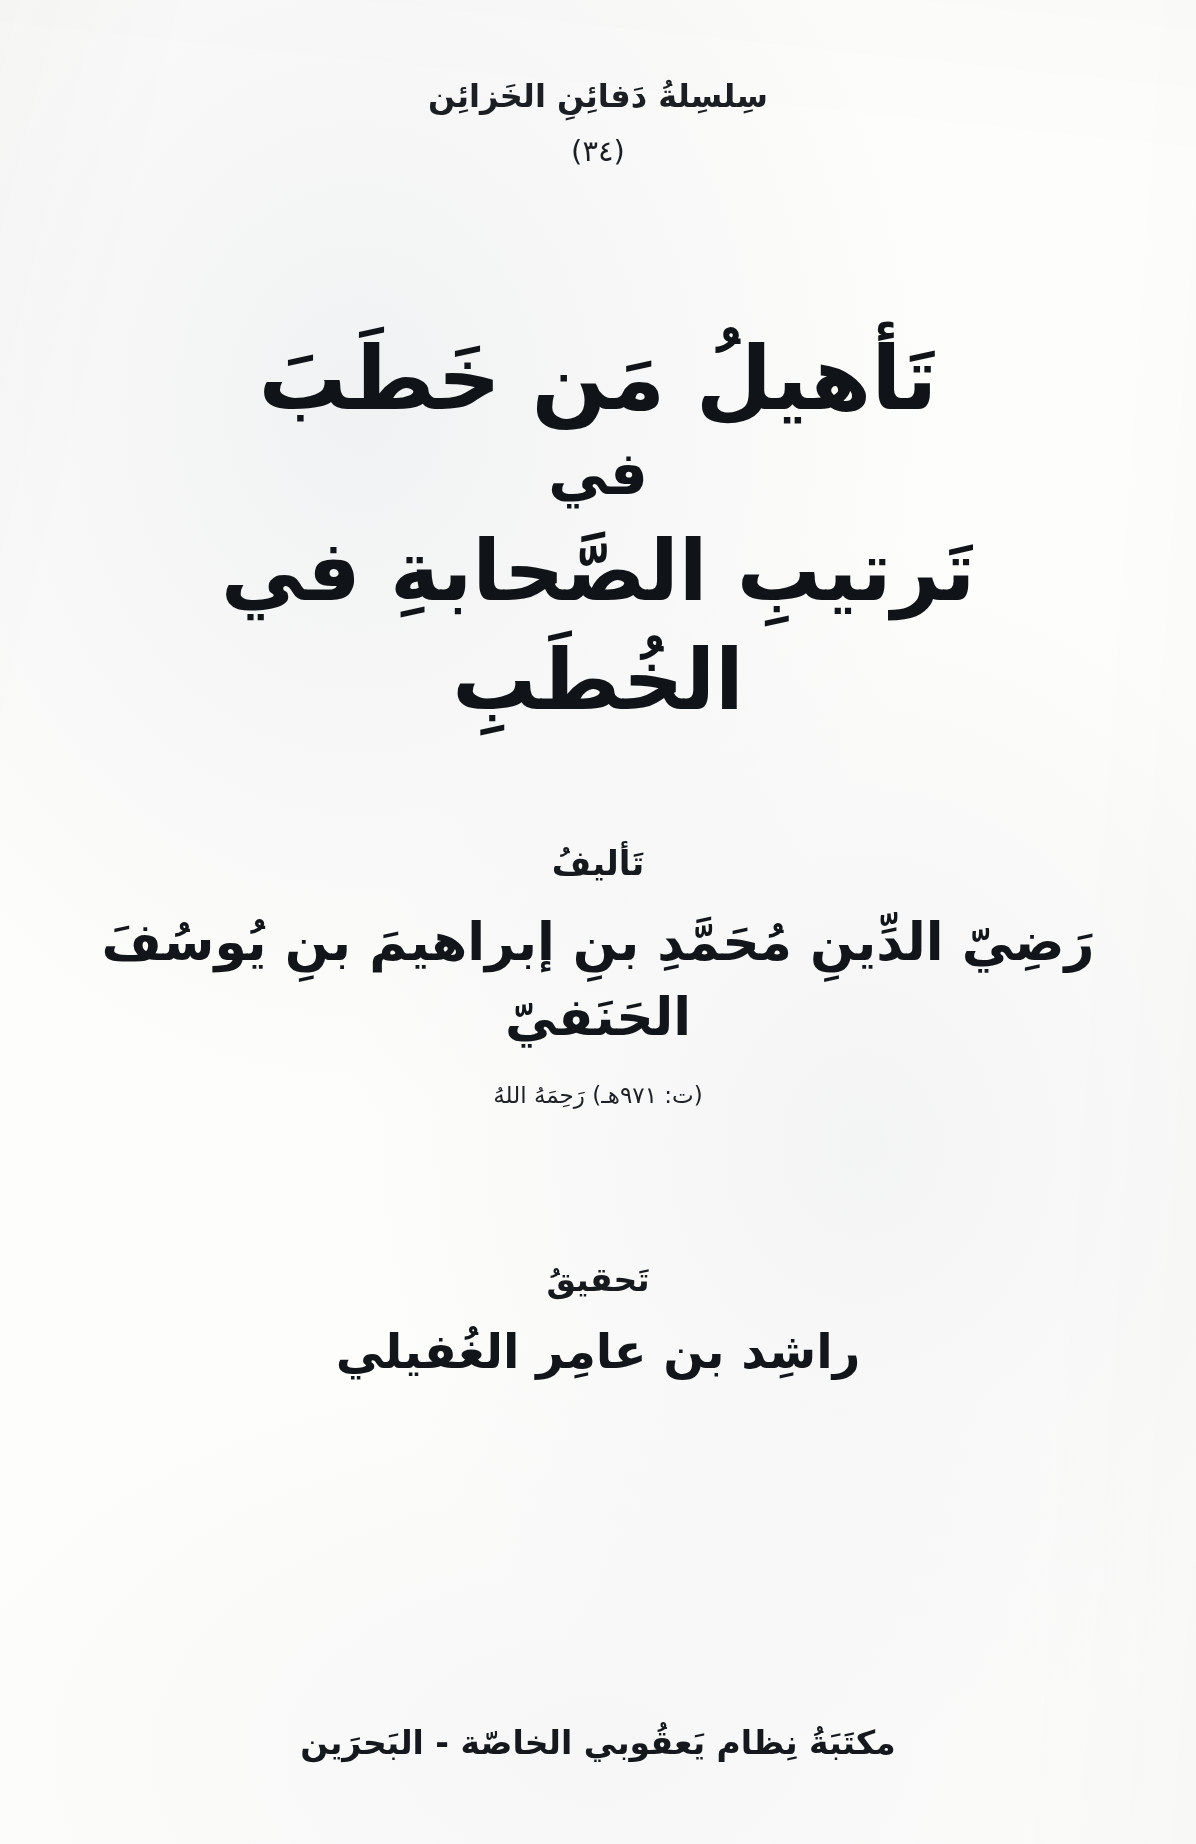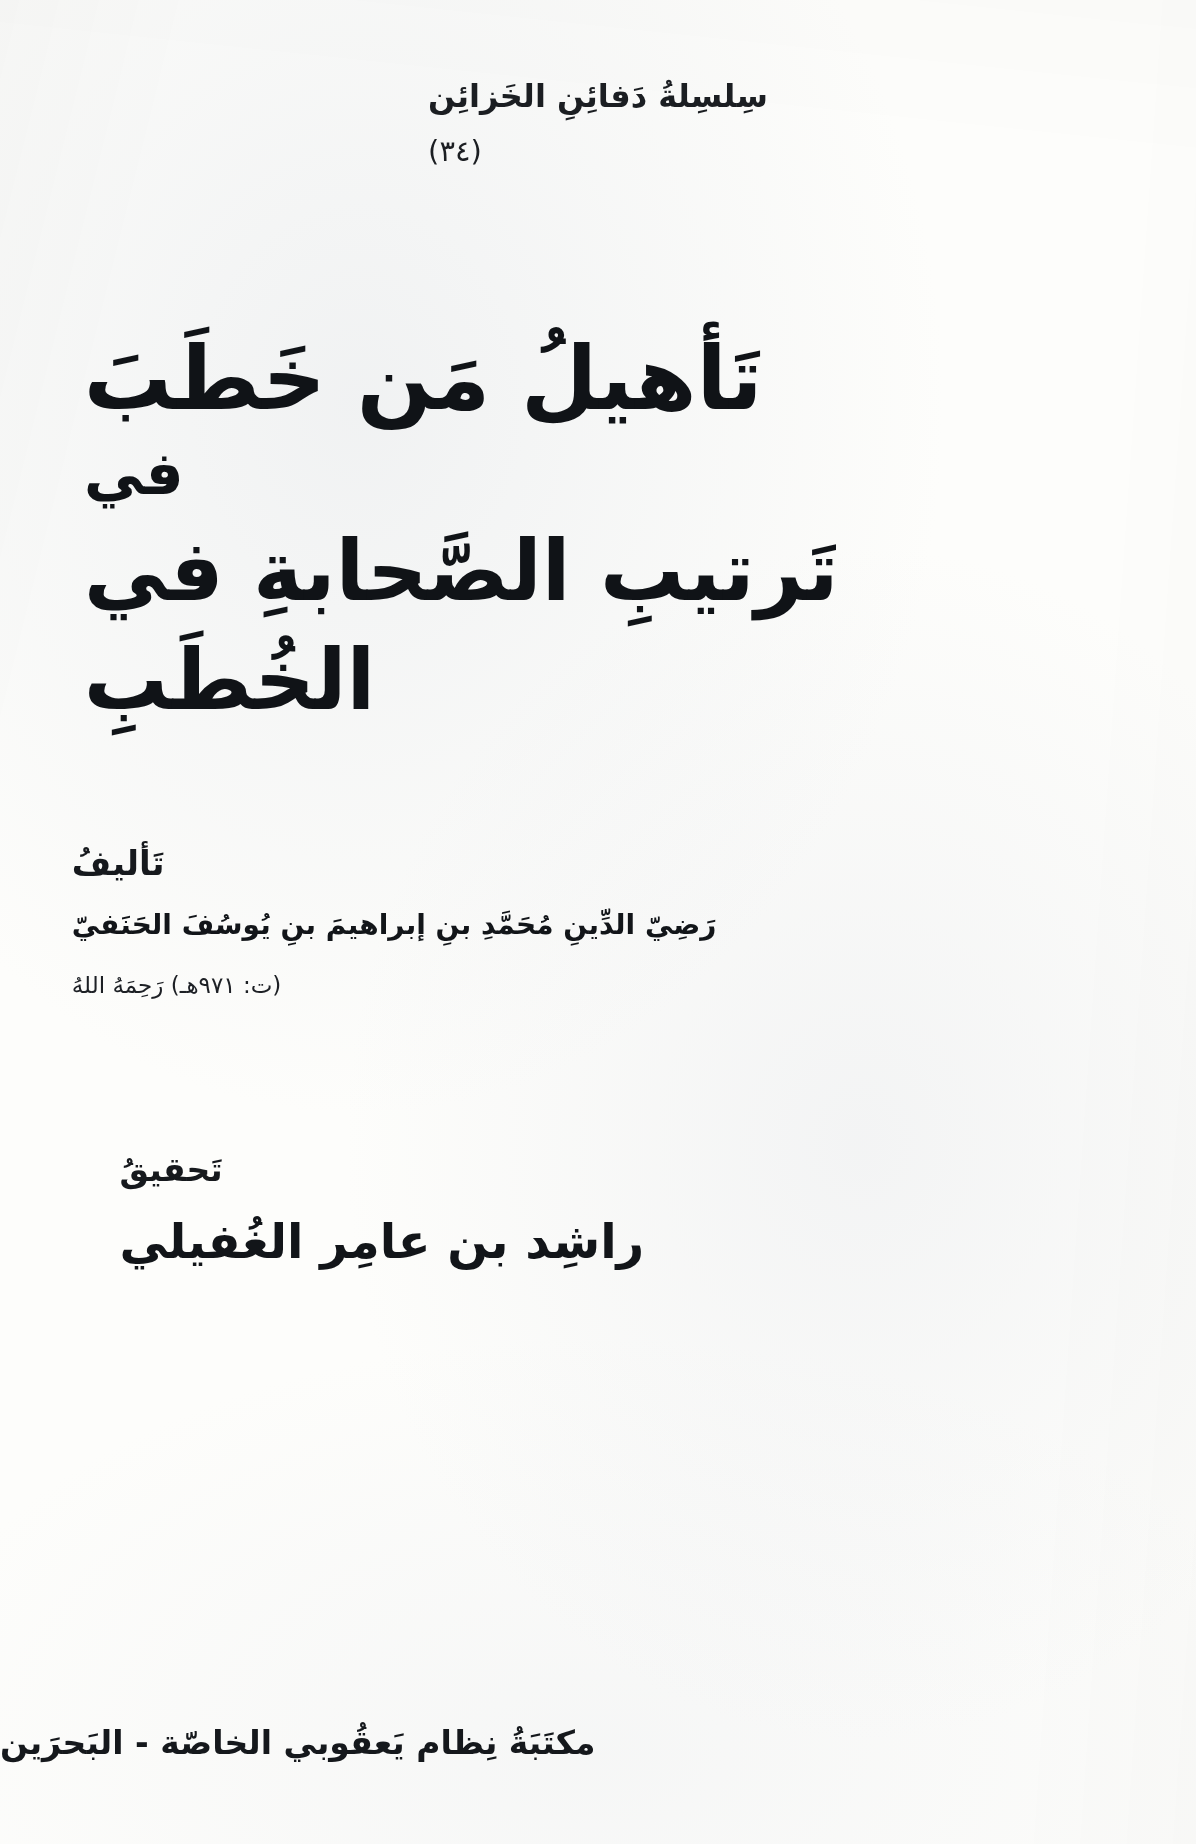--- a/index.html
+++ b/index.html
@@ -40,21 +40,21 @@
   }
 
   .content {
     position: relative;
     z-index: 2;
     width: 100%;
     height: 100%;
     display: flex;
     flex-direction: column;
     align-items: center;
-    text-align: left;
+    text-align: center;
     color: #15181c;
   }
 
   .series-block {
     margin-top: 72px;
     line-height: 1.5;
   }
   .series-name {
     font-size: 32px;
     font-weight: 600;
@@ -97,21 +97,21 @@
   .author-block {
     margin-top: 108px;
     width: 88%;
   }
   .author-label {
     font-size: 34px;
     font-weight: 600;
     color: #16191d;
   }
   .author-name {
-    font-size: 28px;
+    font-size: 52px;
     font-weight: 700;
     margin-top: 22px;
     line-height: 1.45;
     color: #121519;
   }
   .author-known-as {
     font-size: 33px;
     font-weight: 600;
     margin-top: 14px;
     color: #1a1d21;

